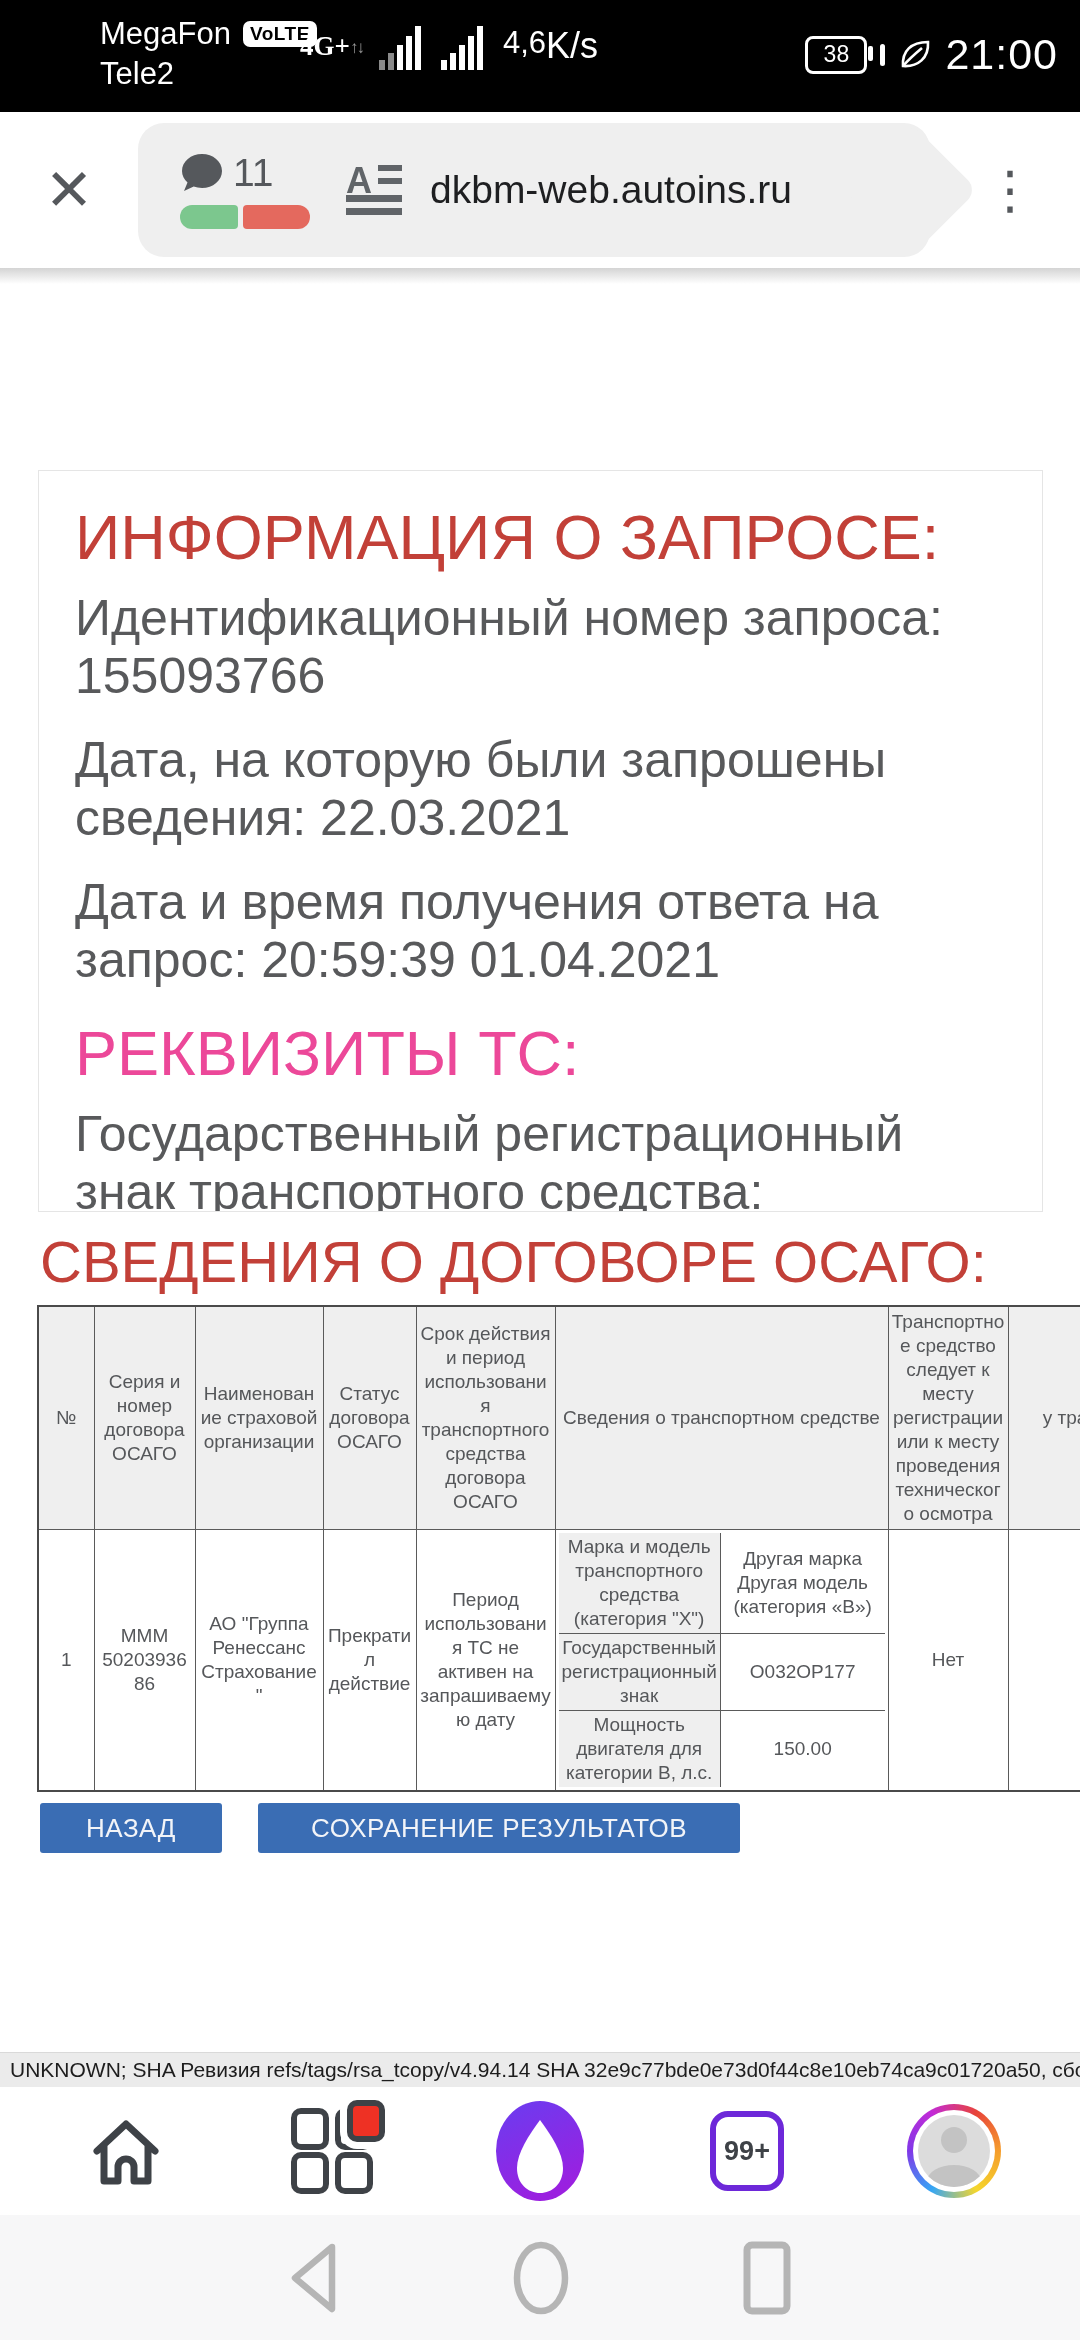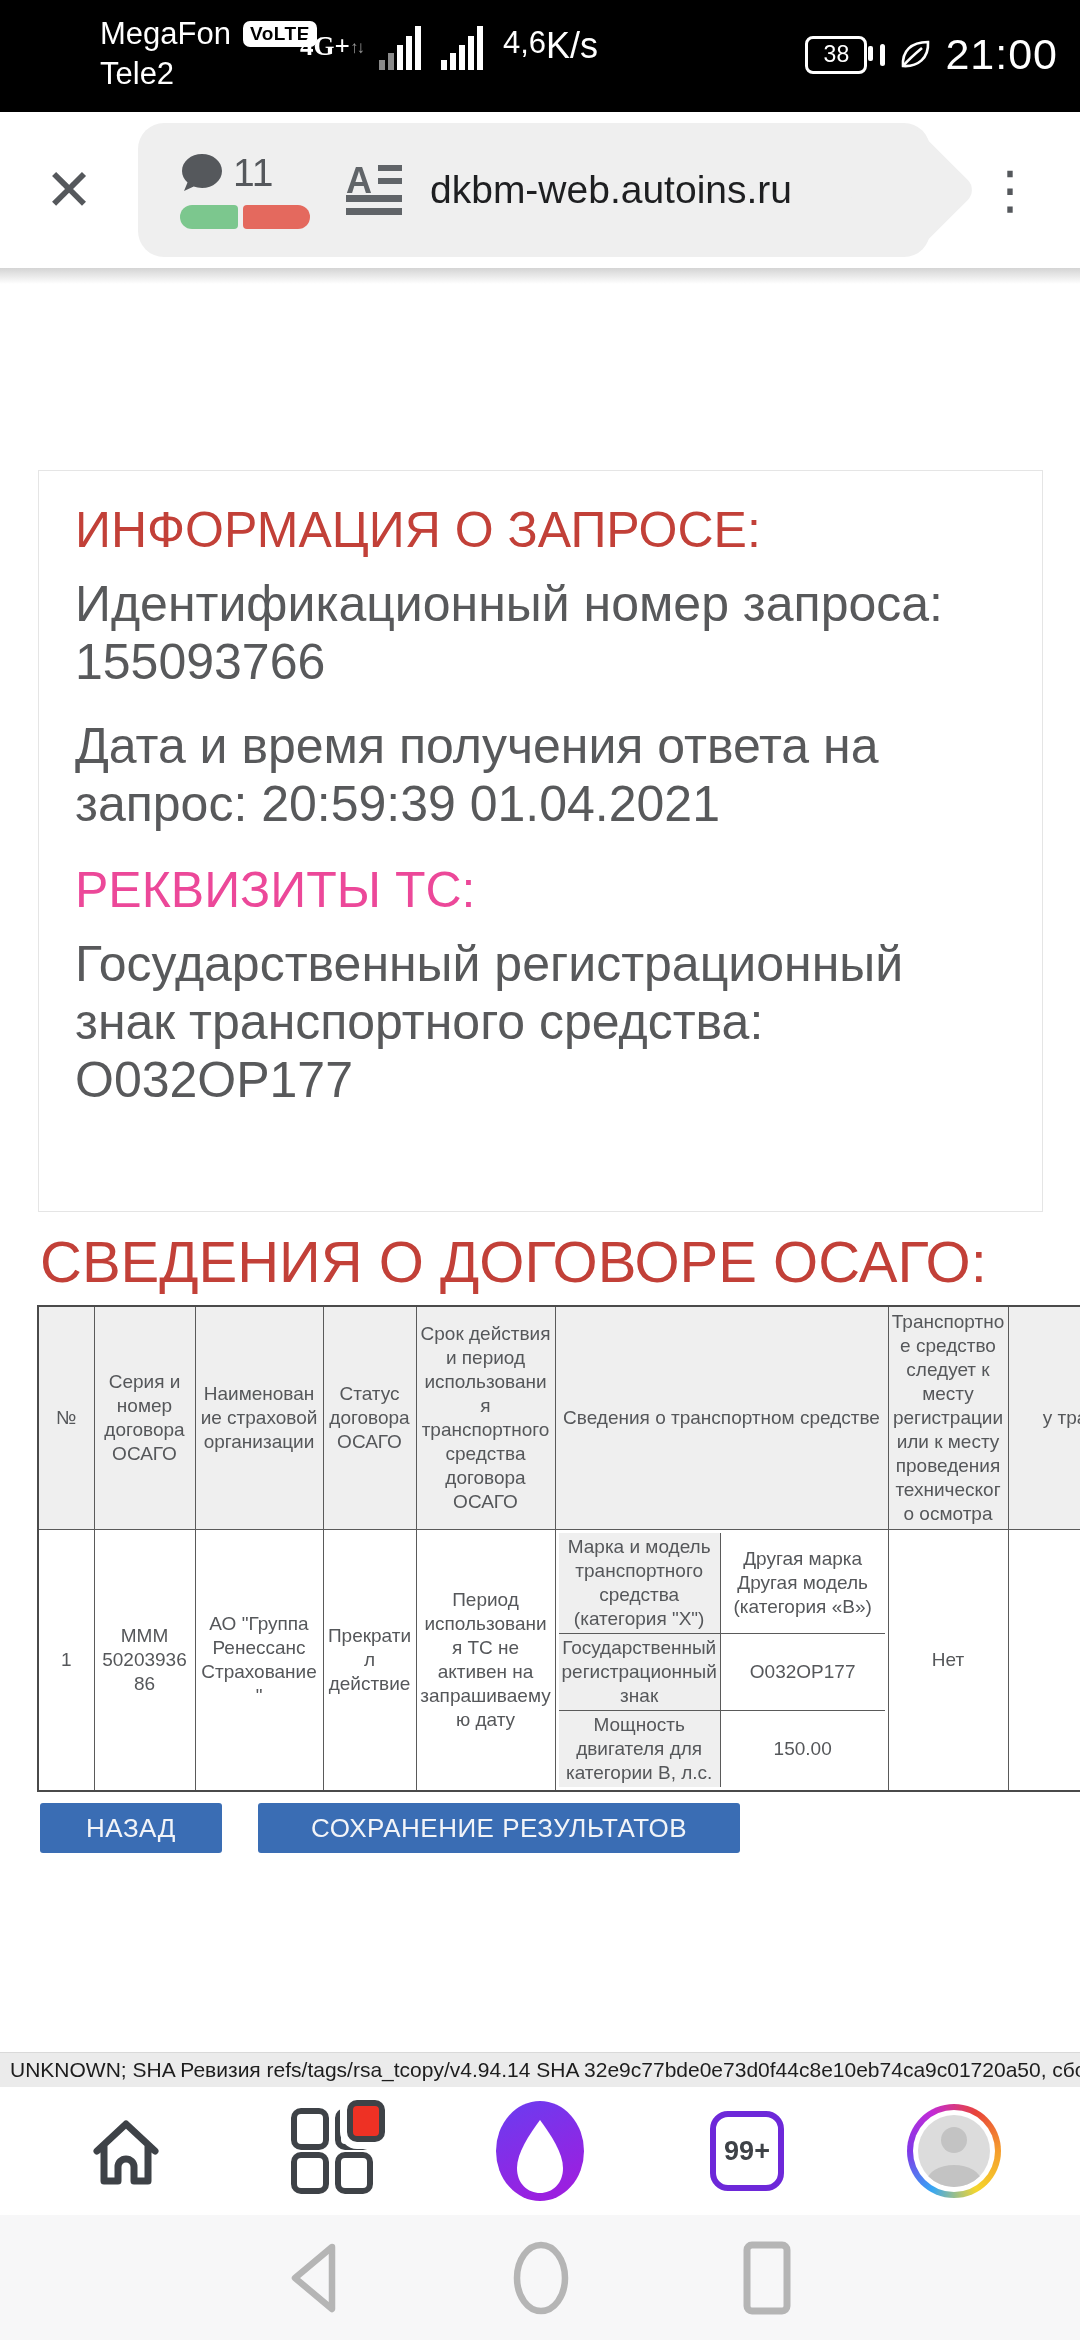--- a/index.html
+++ b/index.html
@@ -36,21 +36,21 @@
   .c-bar{margin-top:10px;width:130px;height:24px;display:flex;gap:5px;}
   .c-bar .seg-g{width:58px;border-radius:12px 4px 4px 12px;}
   .c-bar .seg-r{flex:1;border-radius:4px 12px 12px 4px;}
   .reader{margin-right:26px;display:flex;align-items:center;}
   .url{font-size:39px;color:#1e1f21;white-space:nowrap;overflow:hidden;}
   .menu-btn{position:absolute;right:0;top:112px;width:140px;height:156px;display:flex;align-items:center;justify-content:center;font-size:52px;color:#55585c;z-index:4;cursor:pointer;letter-spacing:0;}
   .page-shadow{position:absolute;top:268px;left:0;width:1080px;height:16px;background:linear-gradient(#d4d4d4,rgba(255,255,255,0));z-index:2;}
   
   .card{position:absolute;top:470px;left:38px;width:1005px;height:742px;box-sizing:border-box;
         background:#fff;border:1px solid #e5e5e5;padding:2px 60px 0 36px;overflow:hidden;}
-  .red-h{font-size:50px;font-weight:400;margin:28px 0 10px;}
+  .red-h{font-size:63px;font-weight:400;margin:28px 0 10px;}
   .card p{color:#58595b;font-size:50px;line-height:58px;margin:16px 0 26px;}
   .osago-h{position:absolute;top:1228px;left:40px;font-size:58px;font-weight:400;}
   
   .tbl-wrap{position:absolute;top:1305px;left:37px;width:1043px;overflow:hidden;}
   table.osago{border-collapse:collapse;width:1110px;table-layout:fixed;font-size:19px;color:#55575a;
               border:2px solid #4a4a4a;}
   table.osago th,table.osago td{border:1px solid #5a5a5a;text-align:center;vertical-align:middle;
               padding:3px 3px;line-height:24px;font-weight:400;word-wrap:break-word;}
   table.osago th{background:#efefef;}
   td.nested{padding:0;}
@@ -171,20 +171,21 @@
   </div>
 </div>
 <div class="menu-btn">
   <span>⋮</span>
 </div>
 <div class="page-shadow"></div>
 
 <div class="card">
   <div class="red-h" style="color: rgb(194, 64, 56);">ИНФОРМАЦИЯ О ЗАПРОСЕ:</div>
   <p>Идентификационный номер запроса: 155093766</p>
+  <p>Дата, на которую были запрошены сведения: 22.03.2021</p>
   <p>Дата и время получения ответа на запрос: 20:59:39 01.04.2021</p>
   <div class="red-h" style="color: #ec4899;">РЕКВИЗИТЫ ТС:</div>
   <p>Государственный регистрационный знак транспортного средства: О032ОР177</p>
 </div>
 
 <div class="osago-h" style="color: rgb(194, 64, 56);">СВЕДЕНИЯ О ДОГОВОРЕ ОСАГО:</div>
 
 <div class="tbl-wrap">
   <table class="osago">
     <colgroup>

